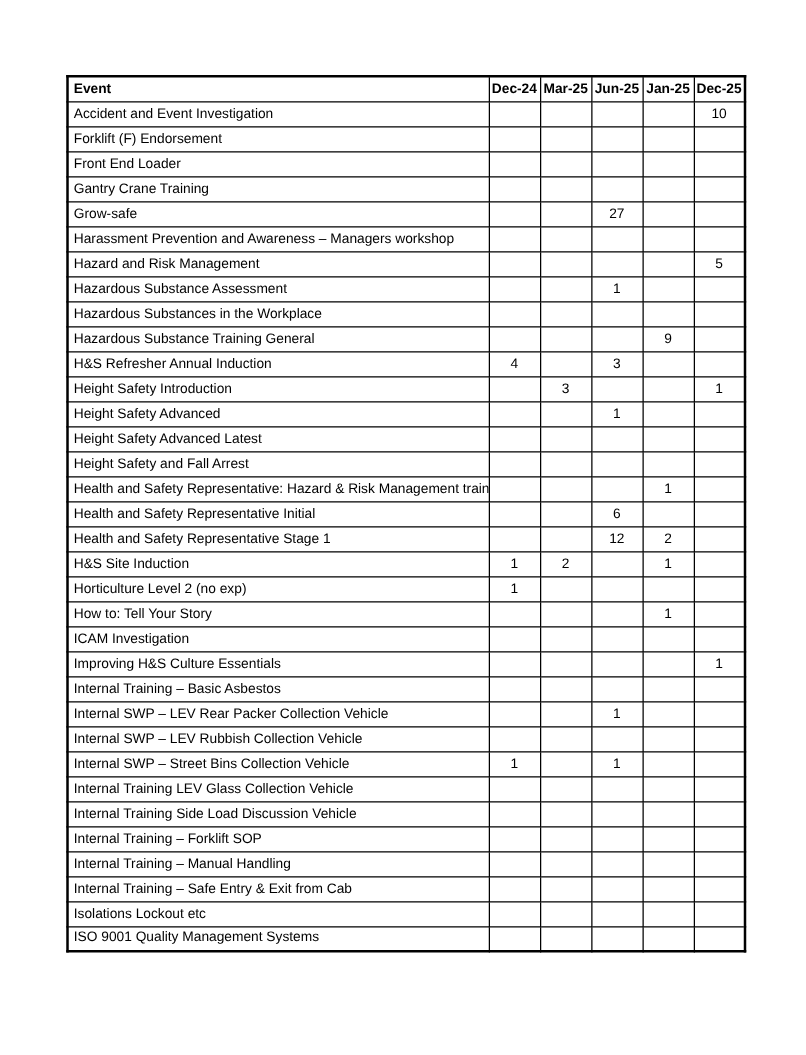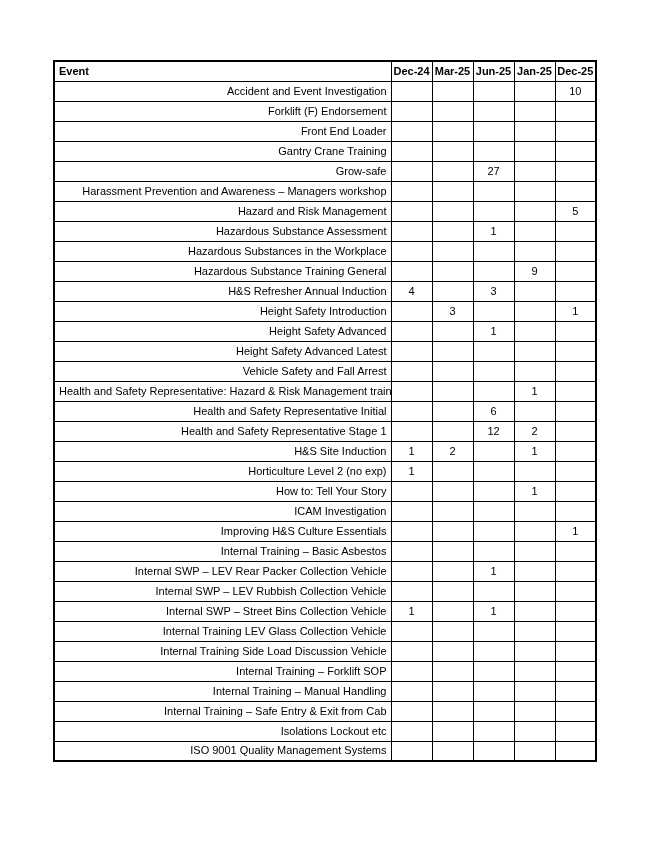--- a/index.html
+++ b/index.html
@@ -39,21 +39,21 @@
   table.training-table th {
     font-weight: bold;
     text-align: left;
   }
   table.training-table th.month-col {
     text-align: center;
     padding: 0 1px;
     margin-top: 11px;
   }
   td.event-cell {
-    text-align: right;
+    text-align: left;
     padding-left: 5px;
   }
   td.value-cell {
     text-align: center;
   }
 </style>
 </head>
 <body>
 
 <div class="page">
@@ -183,21 +183,21 @@
         </tr>
         <tr>
           <td class="event-cell">Height Safety Advanced Latest</td>
           <td class="value-cell"></td>
           <td class="value-cell"></td>
           <td class="value-cell"></td>
           <td class="value-cell"></td>
           <td class="value-cell"></td>
         </tr>
         <tr>
-          <td class="event-cell">Vehicle Safety and Fall Arrest</td>
+          <td class="event-cell">Height Safety and Fall Arrest</td>
           <td class="value-cell"></td>
           <td class="value-cell"></td>
           <td class="value-cell"></td>
           <td class="value-cell"></td>
           <td class="value-cell"></td>
         </tr>
         <tr>
           <td class="event-cell">Health and Safety Representative: Hazard &amp; Risk Management training</td>
           <td class="value-cell"></td>
           <td class="value-cell"></td>

